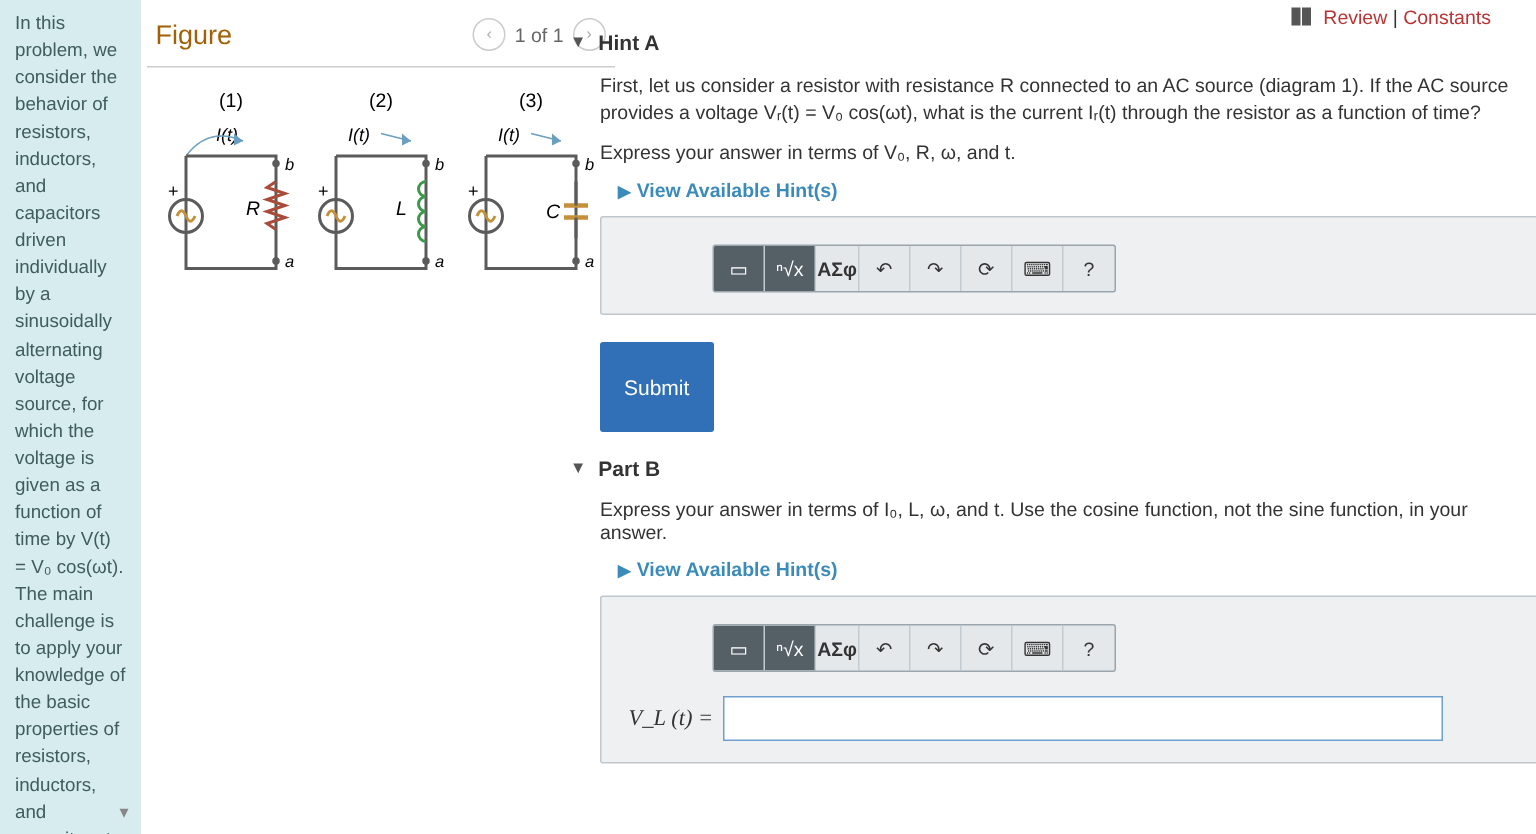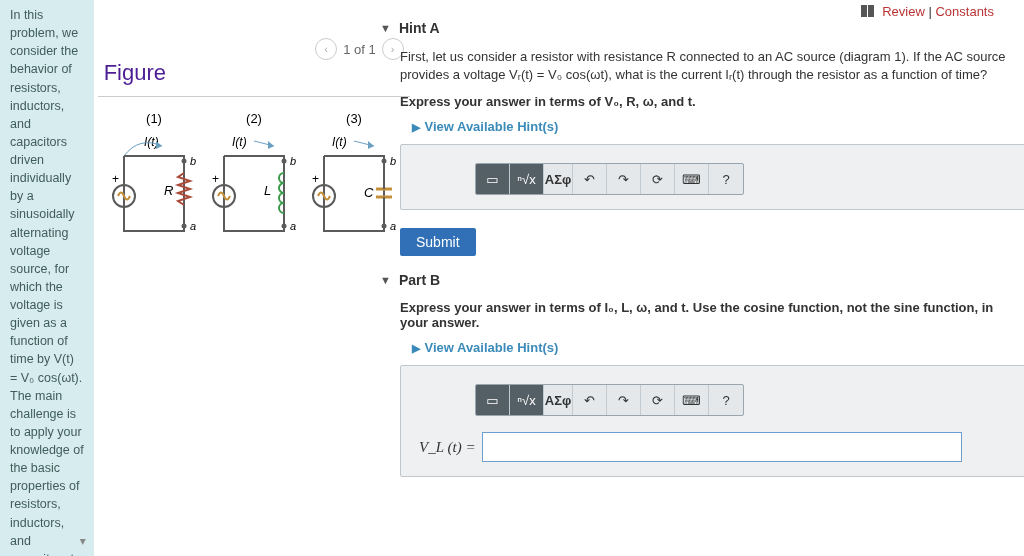--- a/index.html
+++ b/index.html
@@ -4,53 +4,53 @@
 <style>
 * { box-sizing: border-box; margin: 0; padding: 0; }
 body { font-family: "Helvetica Neue", Arial, sans-serif; font-size: 13px; color: #333; background: #fff; width: 1024px; height: 556px; overflow: hidden; }
 .container { display: flex; height: 100%; }
 .left-col { width: 360px; display: flex; flex-direction: row; }
 .intro-box { background: #d7ecee; color: #405c5c; font-size: 12.5px; line-height: 1.45; padding: 6px 10px 10px; position: relative; }
 .intro-box a.figlink { color: #41a0c8; text-decoration: none; }
 .scroll-ind { position: absolute; right: 8px; bottom: 6px; font-size: 12px; color: #888; }
 .figure-panel { padding: 8px 4px; }
 .figure-head { display: flex; align-items: center; padding: 4px 6px; }
-.figure-title { font-size: 22px; flex: 1; color: #4c1d95; margin-top: 48px; }
+.figure-title { font-size: 18px; flex: 1; color: #a16207; }
 .pager { display: flex; align-items: center; gap: 6px; font-size: 13px; color: #666; }
 .pager .pbtn { width: 22px; height: 22px; border: 1px solid #ccc; border-radius: 50%; display: inline-flex; align-items: center; justify-content: center; color: #aaa; font-size: 11px; cursor: pointer; }
 .figure-divider { border: none; border-top: 1px solid #ccc; margin: 6px 0 14px; }
 .diagrams { display: flex; justify-content: space-around; padding: 0 6px; }
 
 .right-col { flex: 1; padding: 4px 14px 0 20px; overflow: hidden; position: relative; }
 .top-links { position: absolute; top: 4px; right: 30px; font-size: 13px; }
 .top-links a { color: #b93535; text-decoration: none; }
 .flag-icon { display: inline-block; width: 14px; height: 12px; vertical-align: -1px; margin-right: 4px; }
 .flag-icon span { display: inline-block; width: 6px; height: 12px; background: #555; margin-right: 1px; }
 
 .part { margin-top: 8px; }
 .part-head { display: flex; align-items: center; gap: 8px; padding: 8px 0 6px; }
 .part-caret { font-size: 11px; color: #555; cursor: pointer; }
 .part-title { font-weight: bold; font-size: 14px; }
 .part-body { padding: 0 0 0 20px; font-size: 13px; color: #333; }
 .prompt p { margin: 6px 0 10px; line-height: 1.4; }
-.express { font-weight: bold; margin: 6px 0 10px; }
+.express { font-weight: normal; margin: 6px 0 10px; }
 .hints { color: #3b8bba; cursor: pointer; font-weight: bold; margin: 4px 12px 10px; font-size: 13px; }
 .hints .tri { margin-right: 4px; font-size: 11px; }
 
 .answer-region { border: 1px solid #bfc7cd; background: #eef0f1; border-radius: 2px; padding: 18px 18px 14px; margin: 6px 0 10px; width: 640px; }
 .toolbar { display: inline-flex; align-items: stretch; border: 1px solid #9aa5ad; background: #e4e8ea; border-radius: 2px; overflow: hidden; margin-left: 56px; }
 .toolbar .tb { width: 34px; height: 30px; display: inline-flex; align-items: center; justify-content: center; border-right: 1px solid #c2cbd1; color: #333; font-size: 13px; cursor: pointer; }
 .toolbar .tb.dark { background: #555f66; color: #fff; }
 .toolbar .tb:last-child { border-right: none; }
 .toolbar .tb.wide { width: 29px; font-weight: bold; }
 .answer-line { display: flex; align-items: center; margin-top: 16px; }
 .answer-label { font-style: italic; font-family: "Times New Roman", serif; font-size: 15px; color: #333; margin-right: 6px; white-space: nowrap; }
 .answer-input { flex: 0 0 480px; height: 30px; border: 1px solid #6f9fcf; background: #fff; padding: 4px 6px; font-size: 14px; }
 
-.submit-btn { display: inline-block; background: #3170b7; color: #fff; padding: 6px 16px; border-radius: 2px; margin-top: 8px; font-size: 14px; cursor: pointer; border: none; }
+.submit-btn { display: inline-block; background: #3170b7; color: #fff; padding: 22px 16px; border-radius: 2px; margin-top: 8px; font-size: 14px; cursor: pointer; border: none; }
 .mathit { font-family: "Times New Roman", serif; font-style: italic; }
 </style>
 </head>
 <body>
 
 <div class="container">
   <div class="left-col">
     <div class="intro-box">
       <span>In this problem, we consider the behavior of resistors, inductors, and capacitors driven individually by a sinusoidally alternating voltage source, for which the voltage is given as a function of time by V(t) = V₀ cos(ωt). The main challenge is to apply your knowledge of the basic properties of resistors, inductors, and capacitors to these "single-element" AC circuits to find the current I(t) through each. The key is to understand the phase difference, also known as the phase angle, between the voltage and the current. It is important to take into account the sign of the current, which will be called positive when it flows clockwise from the b terminal (which has positive voltage relative to the a terminal) to the a terminal (see figure). The sign is critical in the analysis of circuits containing combinations of resistors, capacitors, and inductors.</span>
       <br><br>

